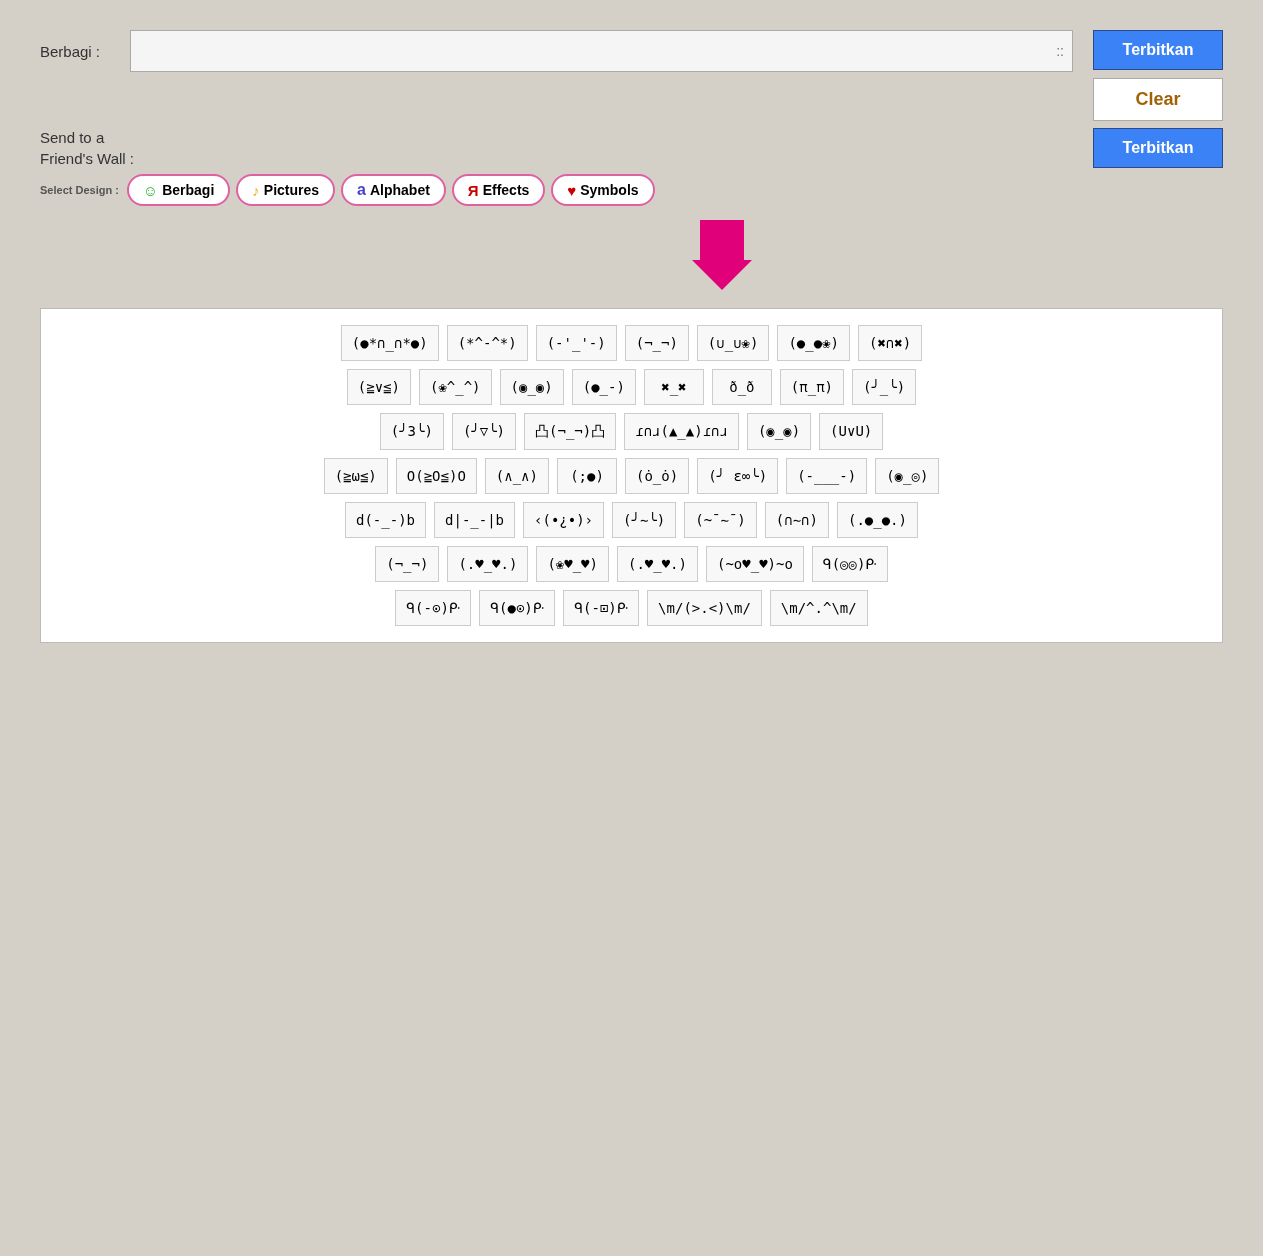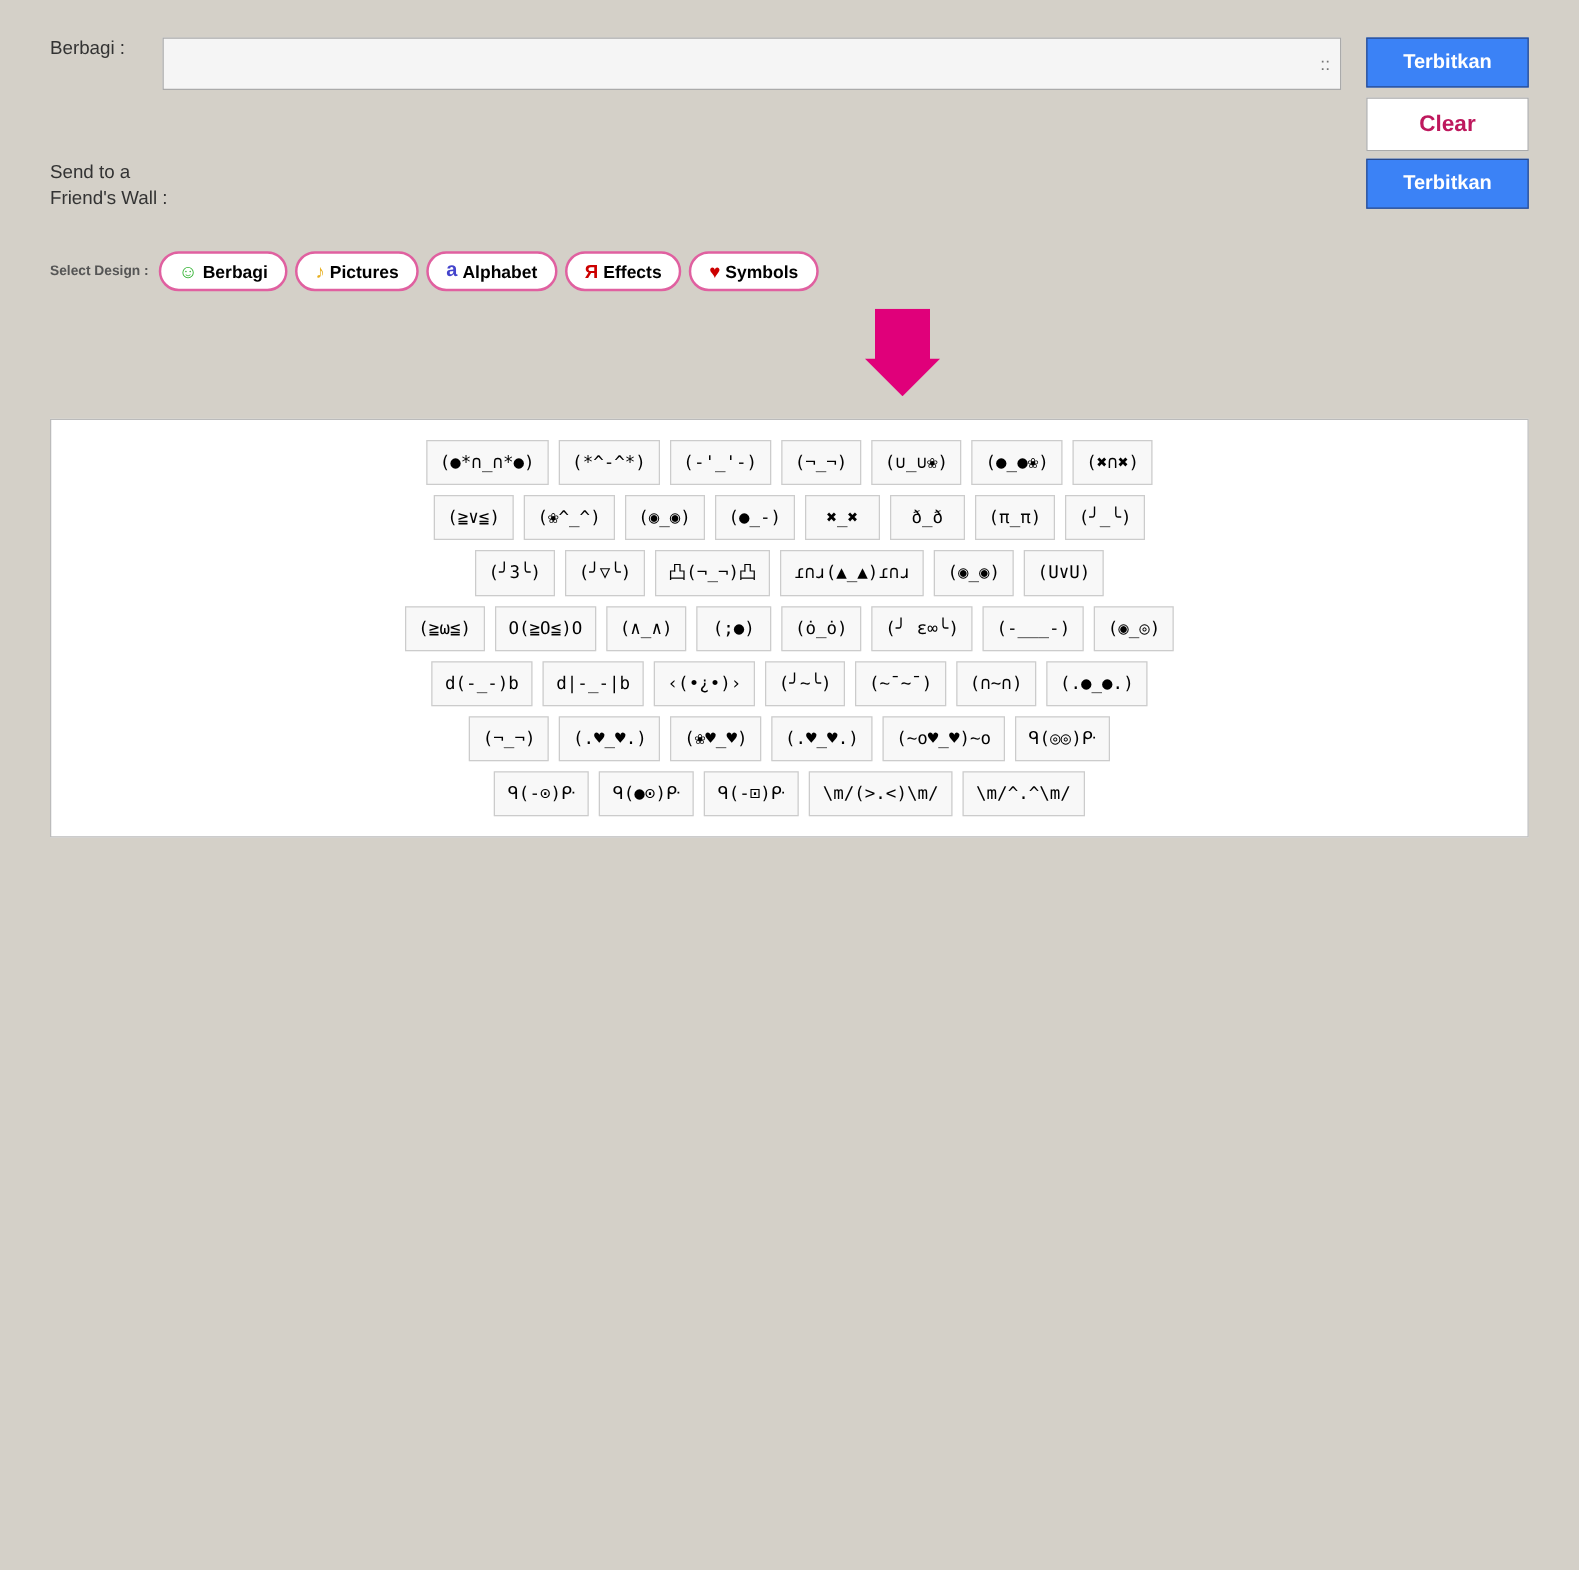--- a/index.html
+++ b/index.html
@@ -36,21 +36,21 @@
       border: 1px solid #2a4a8c;
       padding: 10px 22px;
       font-size: 16px;
       font-weight: bold;
       cursor: pointer;
       min-width: 130px;
       white-space: nowrap;
     }
     .btn-clear {
       background: white;
-      color: #be185d;
+      color: #a16207;
       border: 1px solid #aaa;
       padding: 10px 22px;
       font-size: 18px;
       font-weight: bold;
       cursor: pointer;
       min-width: 130px;
     }
     .right-buttons {
       display: flex;
       flex-direction: column;
@@ -142,29 +142,29 @@
       line-height: 1.3;
     }
     .share-and-buttons {
       display: flex;
       align-items: flex-start;
       gap: 10px;
       margin-bottom: 6px;
     }
     .share-input-area {
       display: flex;
-      align-items: flex-start;
+      align-items: center;
       flex: 1;
       gap: 10px;
     }
     .send-and-buttons {
       display: flex;
-      align-items: flex-start;
+      align-items: center;
       gap: 14px;
-      margin-bottom: 32px;
+      margin-bottom: 5px;
     }
   </style>
 </head>
 <body>
 
 <div class="outer-container">
 
   <div class="share-and-buttons">
     <div class="share-input-area">
       <span class="share-label">Berbagi :</span>

